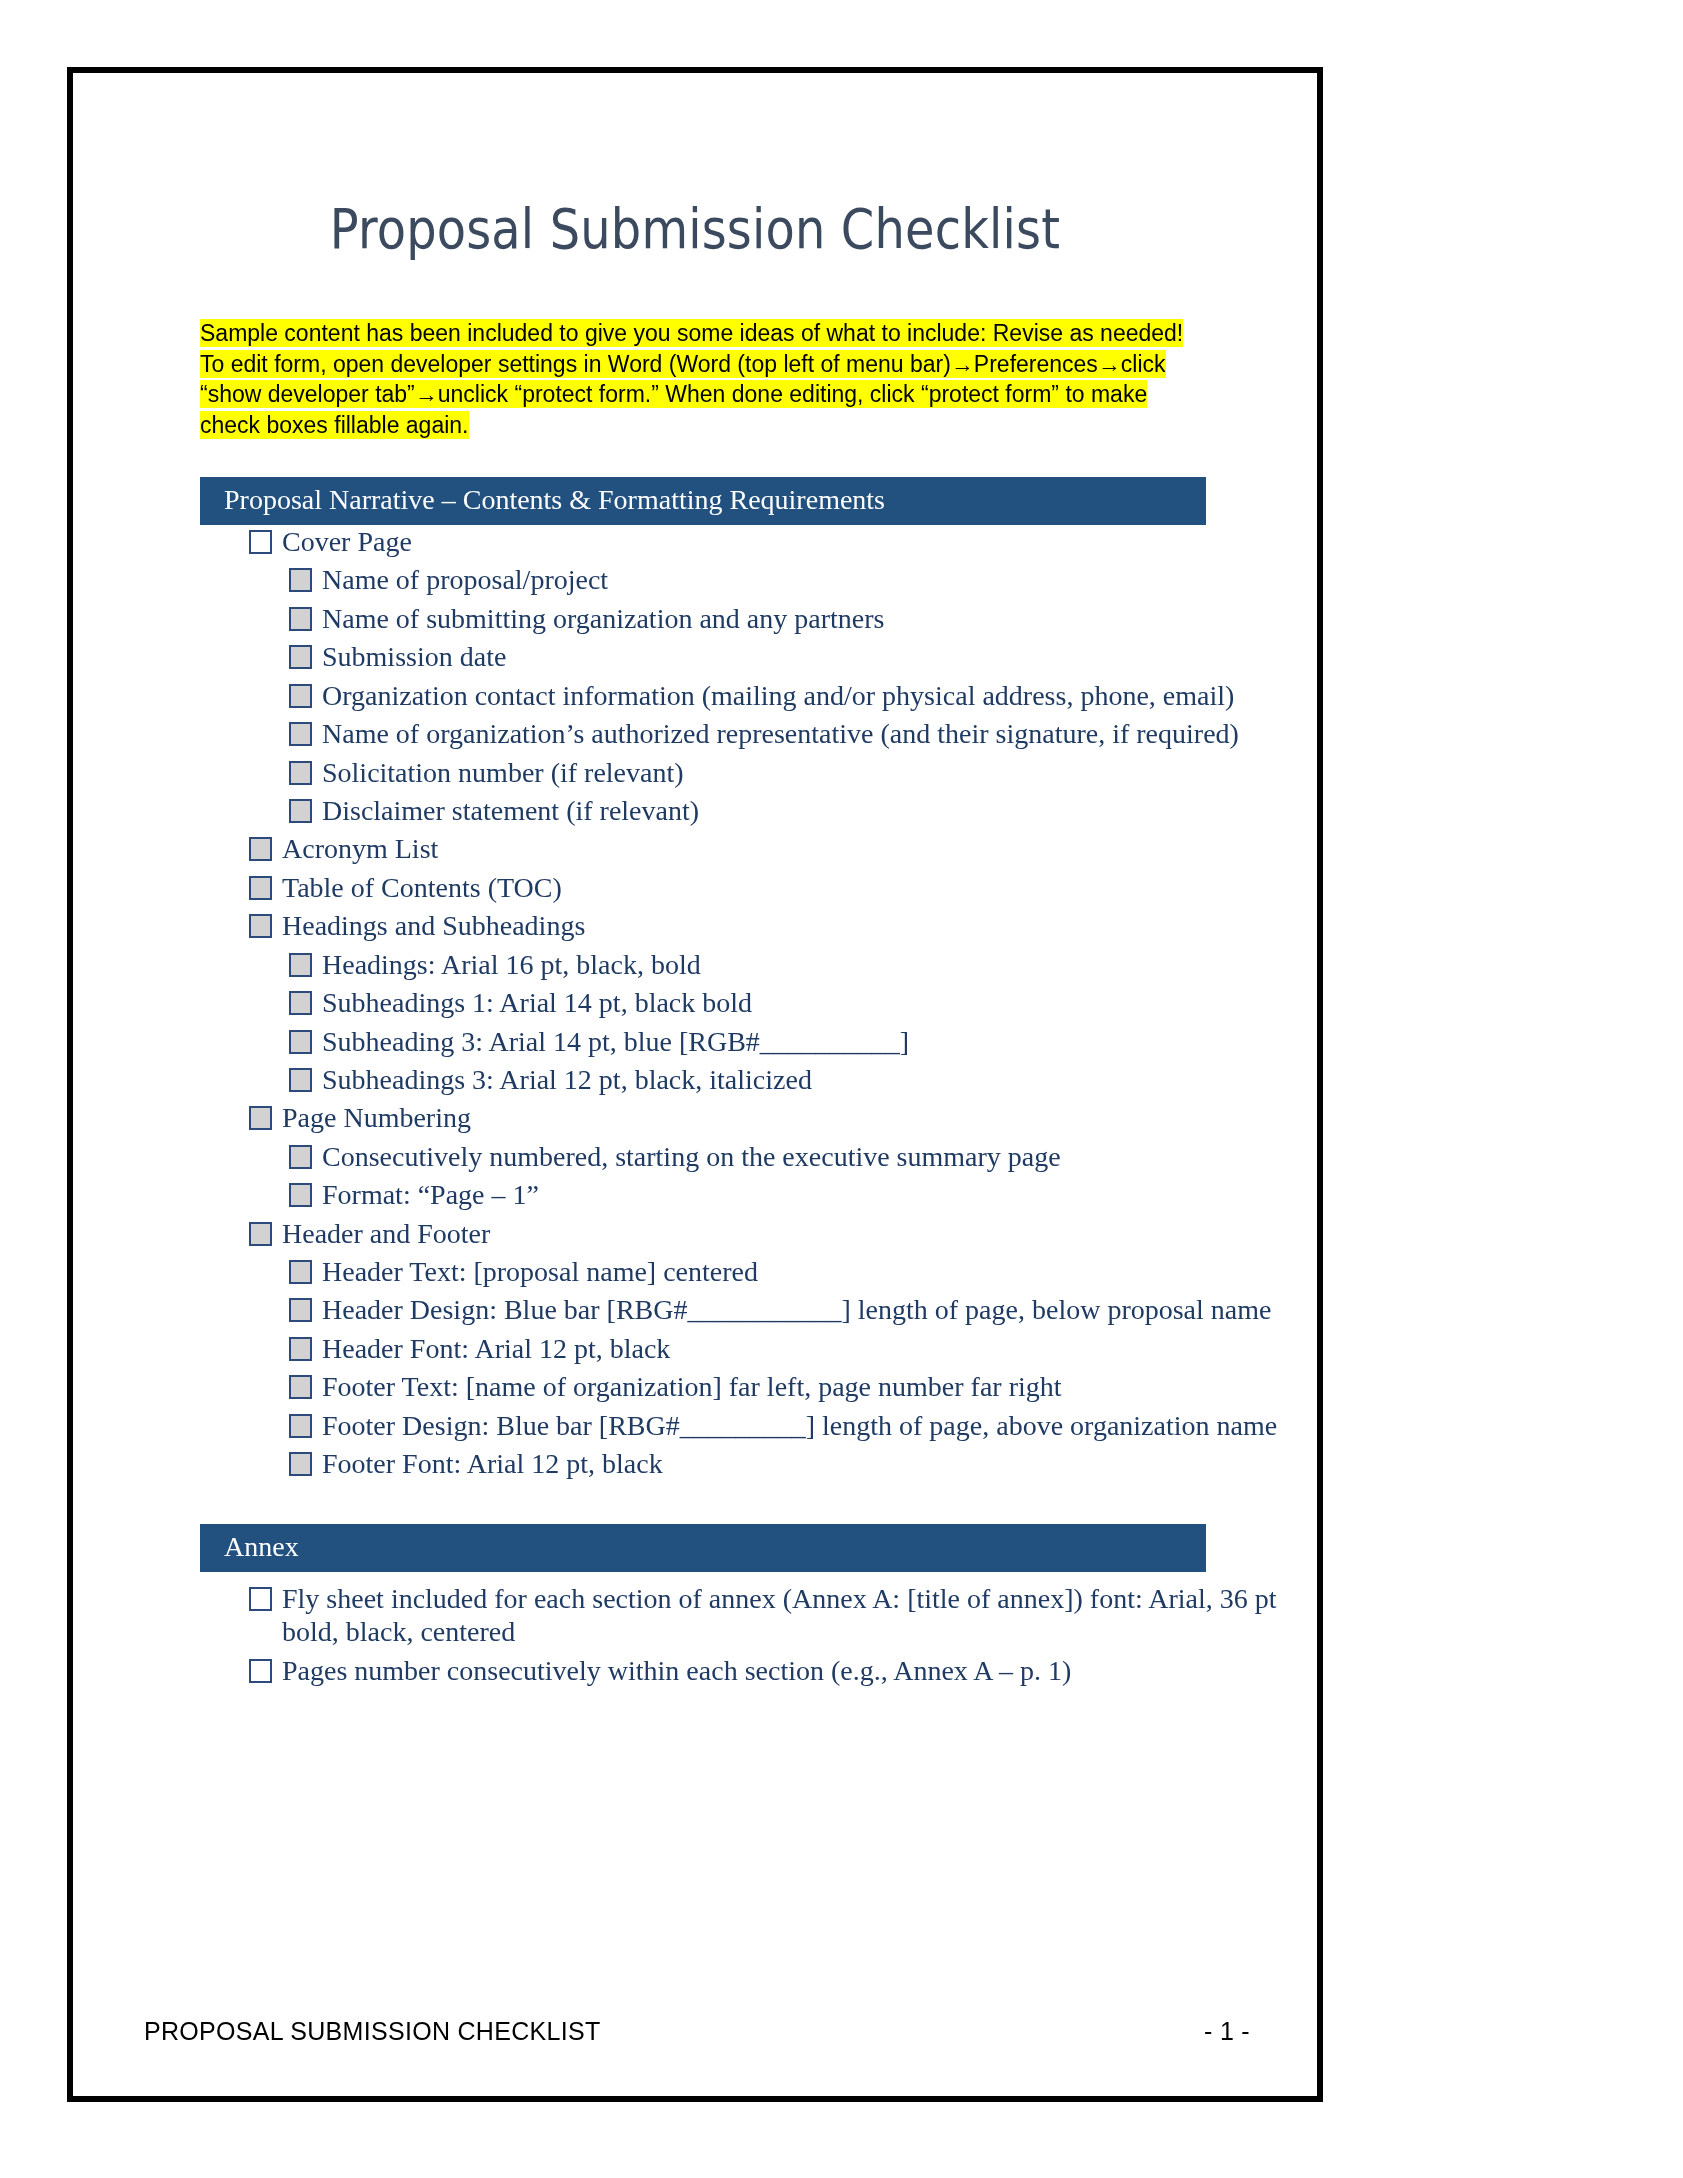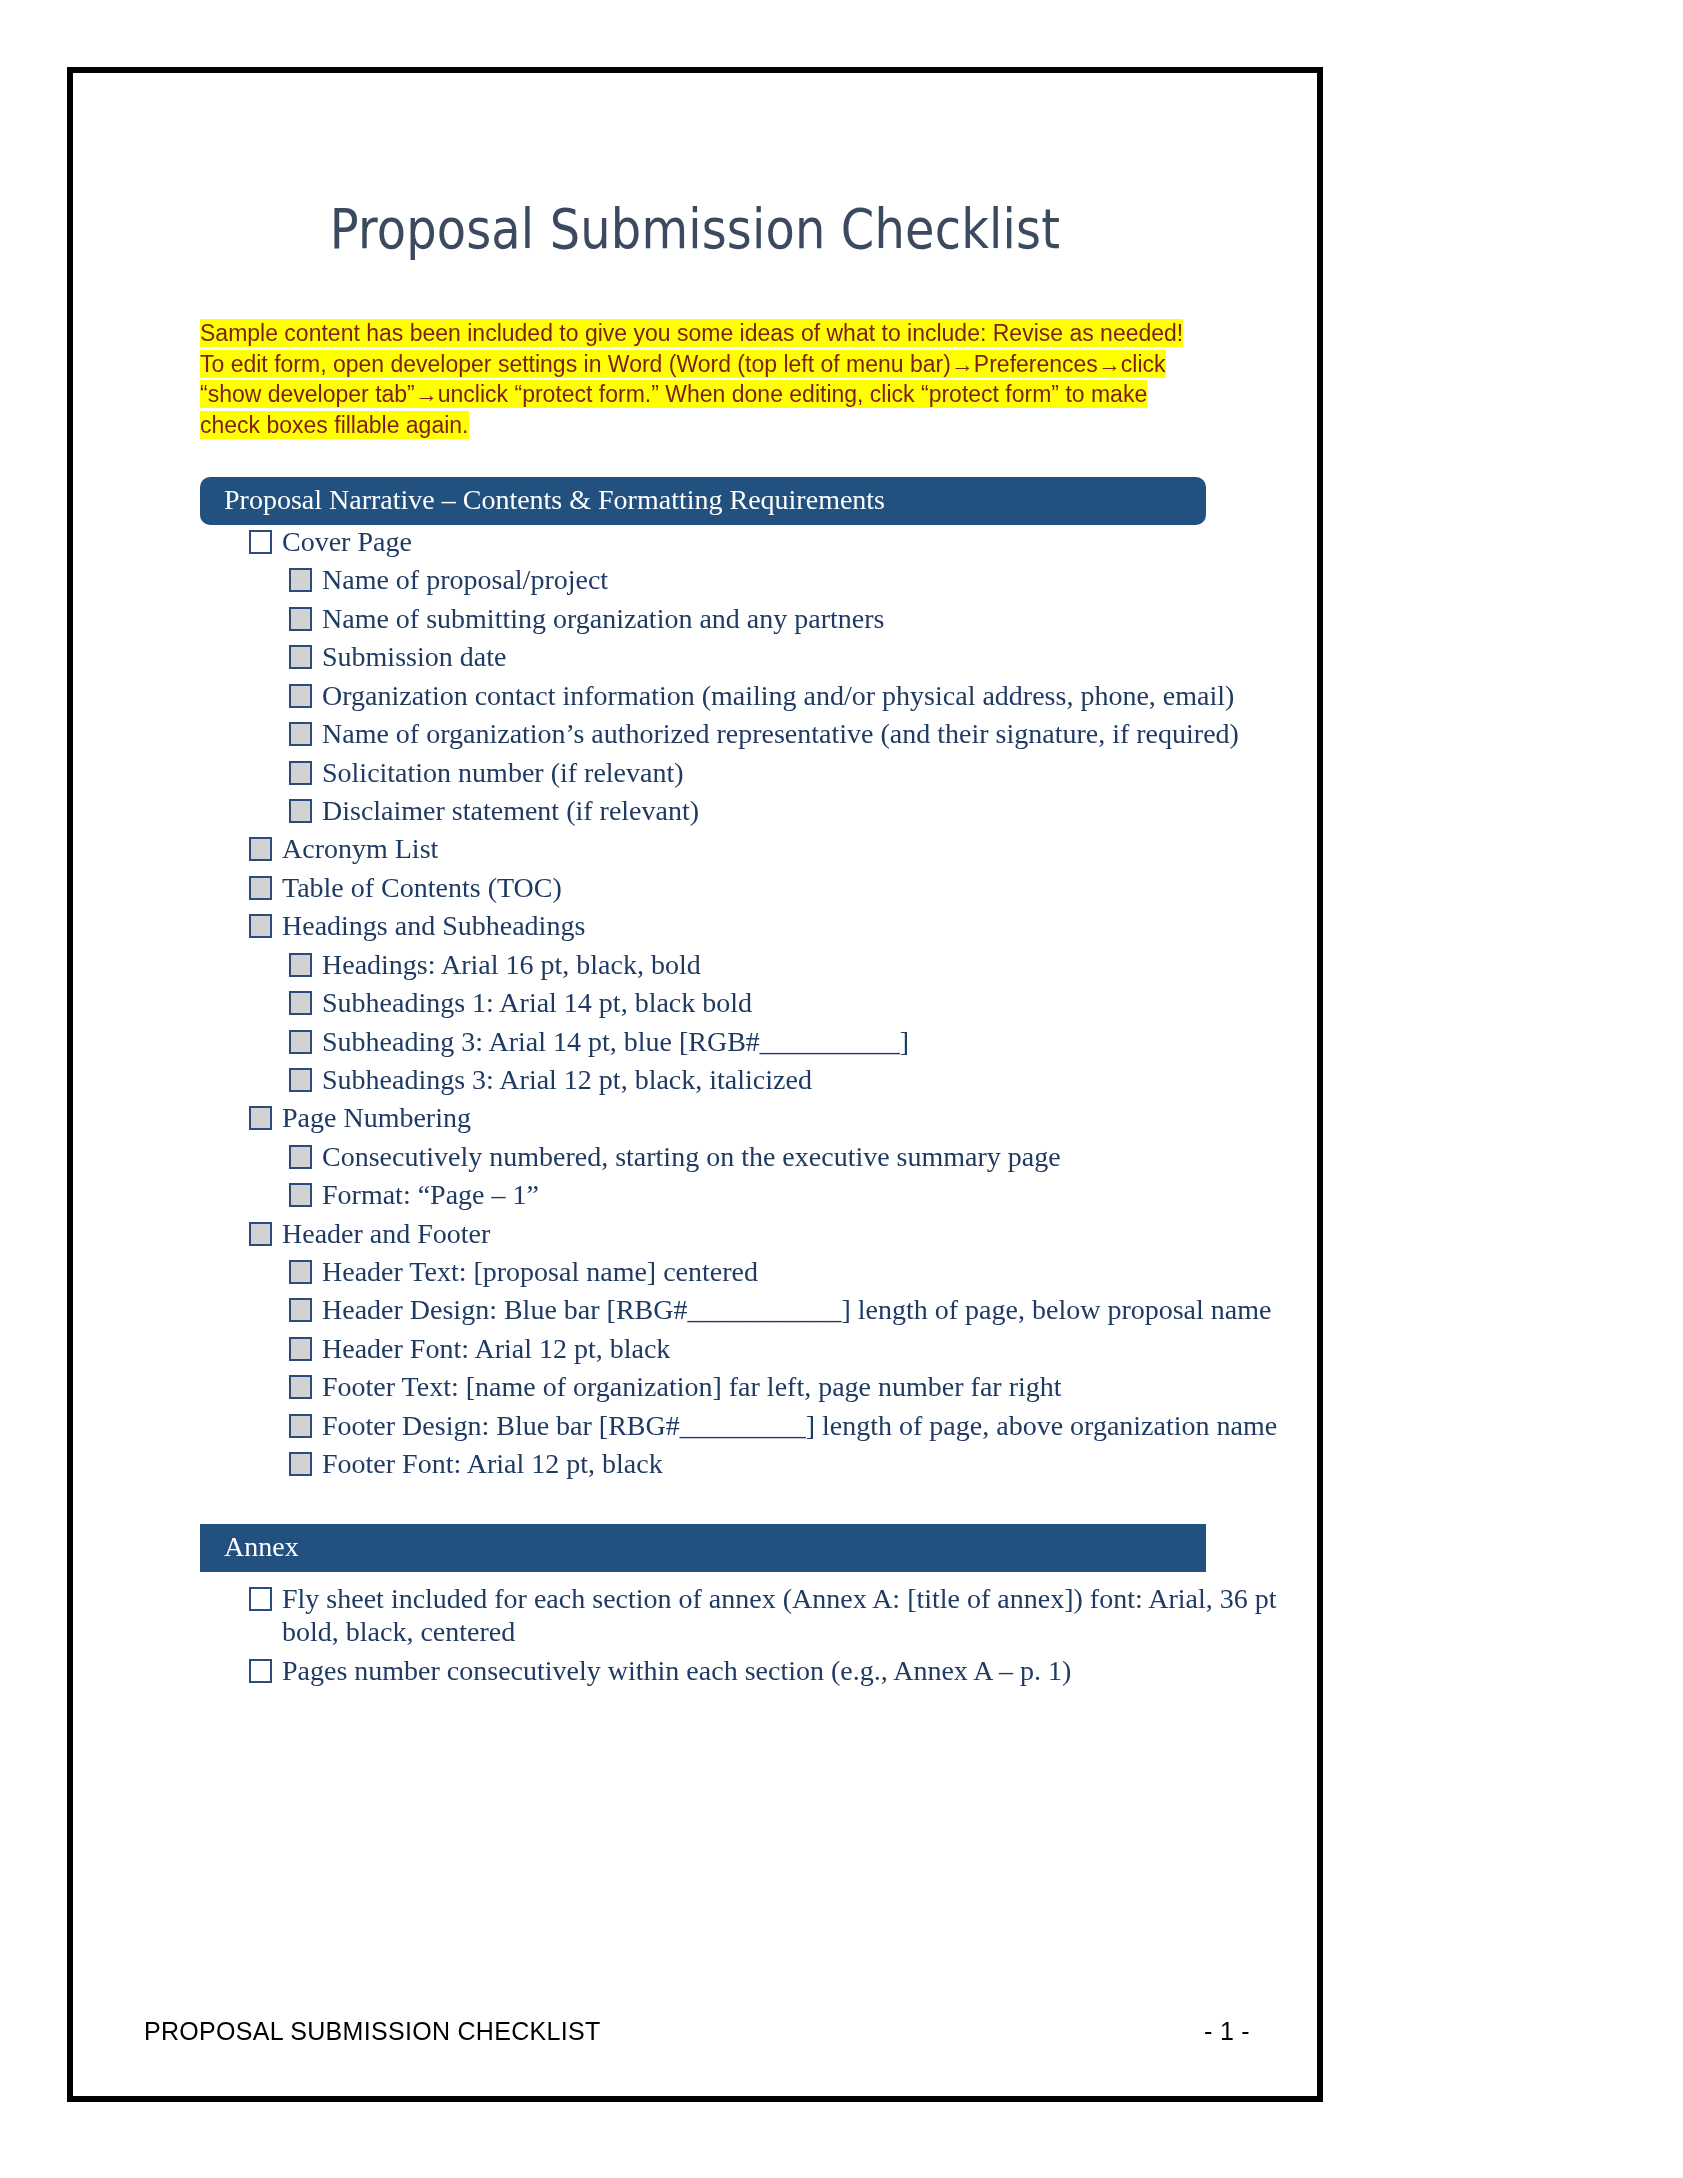--- a/index.html
+++ b/index.html
@@ -48,42 +48,42 @@
     transform: scaleX(0.95);
   }
 
   
   #instruction-block {
     margin: 59px 0 0 0;
     padding: 0 125px 0 127px;
     font-family: "Liberation Sans", "DejaVu Sans", sans-serif;
     font-size: 23px;
     line-height: 1.34;
-    color: #7f1d1d;
+    color: #000000;
     text-align: left;
   }
   #instruction-block .hl {
     background: #ffff00;
     box-decoration-break: clone;
     -webkit-box-decoration-break: clone;
     padding: 1px 0;
   }
 
   
   .section-bar {
     margin: 0 111px 0 127px;
     background: #23517f;
     color: #ffffff;
     font-family: "Liberation Serif", "DejaVu Serif", serif;
     font-size: 28px;
     line-height: 1.0;
     padding: 9px 0 11px 24px;
     box-sizing: border-box;
   }
-  #bar-narrative { margin-top: 36px; border-radius: 10px; }
+  #bar-narrative { margin-top: 36px; }
   #bar-annex     { margin-top: 44px; }
 
   
   .checklist {
     margin: 0;
     padding: 0;
     list-style: none;
   }
   #list-narrative { padding-top: 0; }
   #list-annex     { padding-top: 10px; }

